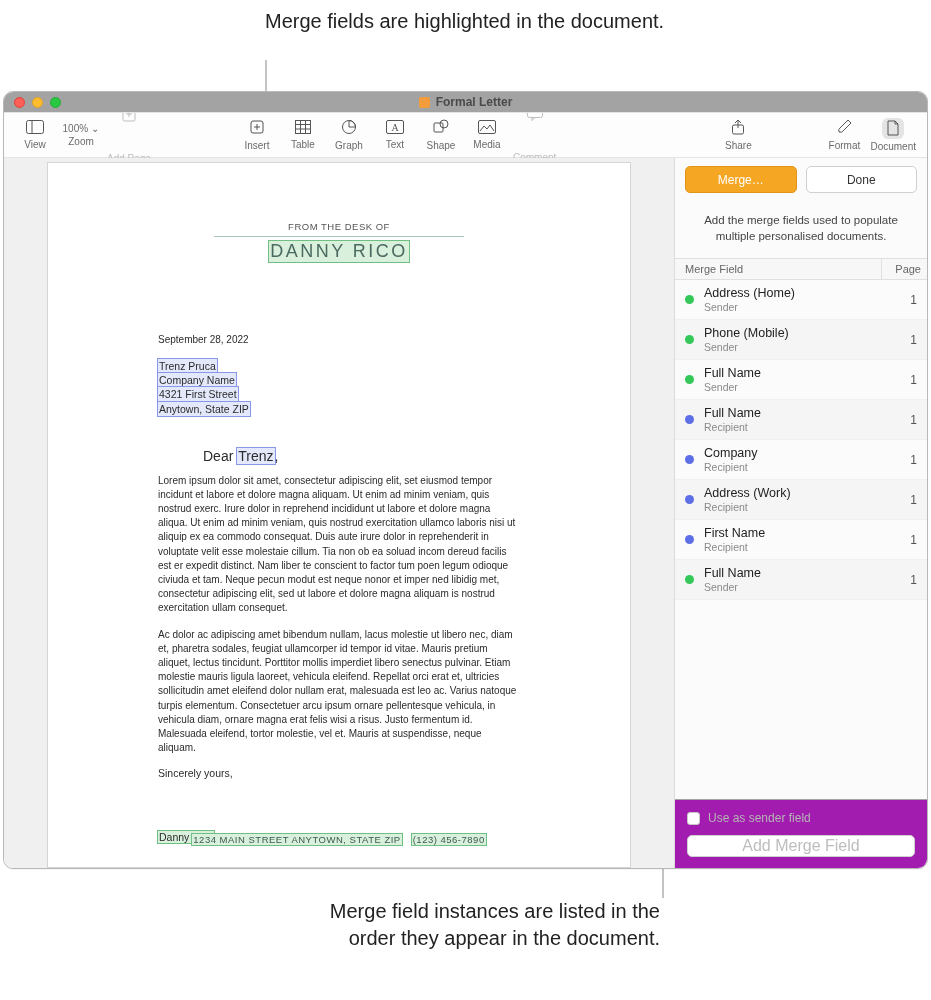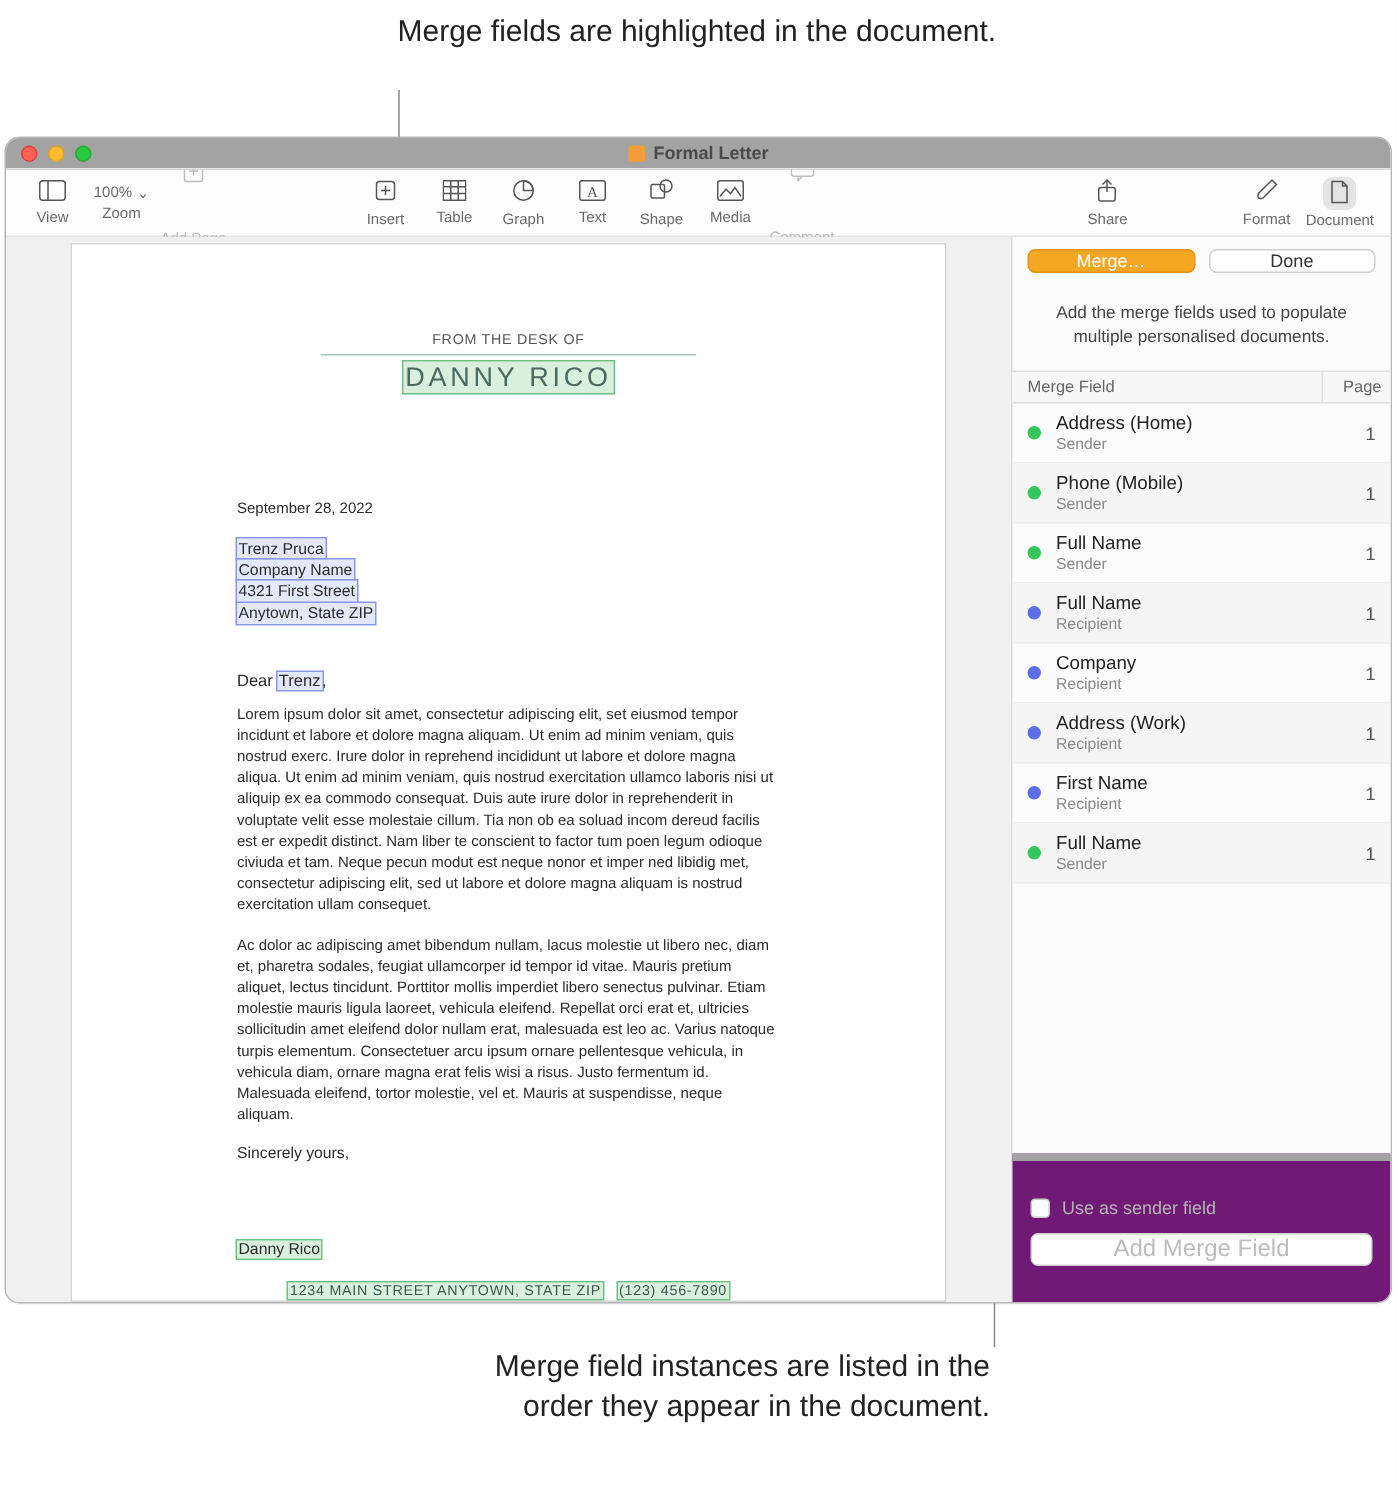--- a/index.html
+++ b/index.html
@@ -94,43 +94,43 @@
   }
   .desk-of { text-align:center; font-size: 9.5px; letter-spacing: 0.5px; color:#555; margin-bottom: 4px;}
   .head-name-wrap { display:flex; justify-content:center; margin-bottom: 14px; }
   .head-name {
     font-size: 18px; letter-spacing: 2.5px; color: #4a6a5f; font-weight: 500;
     padding: 2px 6px;
   }
   .hr-green { border: none; border-top: 1px solid #a9c7b6; width: 250px; margin: 0 auto 4px; }
   .date { margin-top: 72px; font-size: 10px; margin-bottom: 14px;}
   .addr-block { font-size: 10.5px; line-height: 1.35; margin-bottom: 32px;}
-  .salute { font-size: 11px; margin-bottom: 10px;}
+  .salute { font-size: 14px; margin-bottom: 10px; margin-left: 45px;}
   .body-p { font-size: 10px; line-height: 1.42; margin-bottom: 12px; text-align: left;}
   .closing { font-size: 10.5px; margin-bottom: 52px; margin-top: 4px;}
   .sig { font-size: 10.5px; }
   .footer-bar {
-    position: absolute; left: 0; right: 0; bottom: 1px;
+    position: absolute; left: 0; right: 0; bottom: 22px;
     display:flex; justify-content:center; gap: 10px;
     font-size: 9.5px; letter-spacing: 0.5px; color: #3a5a4e;
   }
   .mf-green { background: #d9f0dd; outline: 1px solid #6fbf83; padding: 0 1px; display:inline-block;}
   .mf-blue { background: #e4e8fb; outline: 1px solid #8a96e8; padding: 0 1px; display:inline-block;}
 
   
   .sidebar {
     width: 253px;
     border-left: 1px solid #dcdcdc;
     background: #fbfbfb;
     display: flex; flex-direction: column;
   }
   .sb-title { font-size: 12px; text-align: center; padding: 6px 0; color: #555; border-bottom: 1px solid #eee;}
   .sb-buttons { display:flex; gap: 9px; padding: 8px 10px;}
   .sb-btn {
-    flex:1; height: 16px; border-radius: 5px;
+    flex:1; height: 27px; border-radius: 5px;
     font-size: 12px; display:flex; align-items:center; justify-content:center;
     border: 1px solid #d0d0d0; background:#fff; color:#333;
   }
   .sb-btn.primary { background: #f5a623; border-color: #e09418; color:#fff; }
   .sb-help { font-size: 11.5px; text-align:center; padding: 12px 18px 14px; color:#444; line-height:1.35;}
   .sb-table-head {
     display:flex; font-size: 11px; color:#666;
     border-top: 1px solid #e0e0e0; border-bottom: 1px solid #e0e0e0;
     background: #f7f7f7;
   }
@@ -143,21 +143,21 @@
     border-bottom: 1px solid #f0f0f0;
   }
   .sb-row.alt { background: #f5f5f5; }
   .bullet { width: 9px; height: 9px; border-radius:50%; margin-right: 10px; flex-shrink:0;}
   .bullet.g { background: #34c759; }
   .bullet.b { background: #5e6ee6; }
   .sb-row .col-text { flex:1; }
   .sb-row .fname { font-size: 12.5px; color:#222; }
   .sb-row .frole { font-size: 10.5px; color:#8a8a8a; margin-top: 1px;}
   .sb-row .fpage { font-size: 12px; color:#555; width: 26px; text-align:right;}
-  .sb-foot { border-top: 5px solid #a3a3a3; padding: 24px 12px; background:#701a75;}
+  .sb-foot { border-top: 1px solid #a3a3a3; padding: 11px 12px; background:#a21caf;}
   .sb-check { display:flex; align-items:center; gap:8px; font-size: 12px; color:#b5b5b5; margin-bottom: 10px;}
   .sb-check .box { width:13px; height:13px; border:1px solid #c8c8c8; border-radius:3px; background:#fff;}
   .sb-add { height: 22px; border-radius:5px; border:1px solid #d0d0d0; background:#fff;
     font-size:16px; color:#bdbdbd; display:flex; align-items:center; justify-content:center;}
 
   
   .bracket {
     position: absolute;
     border-left: 1px solid #888;
   }

